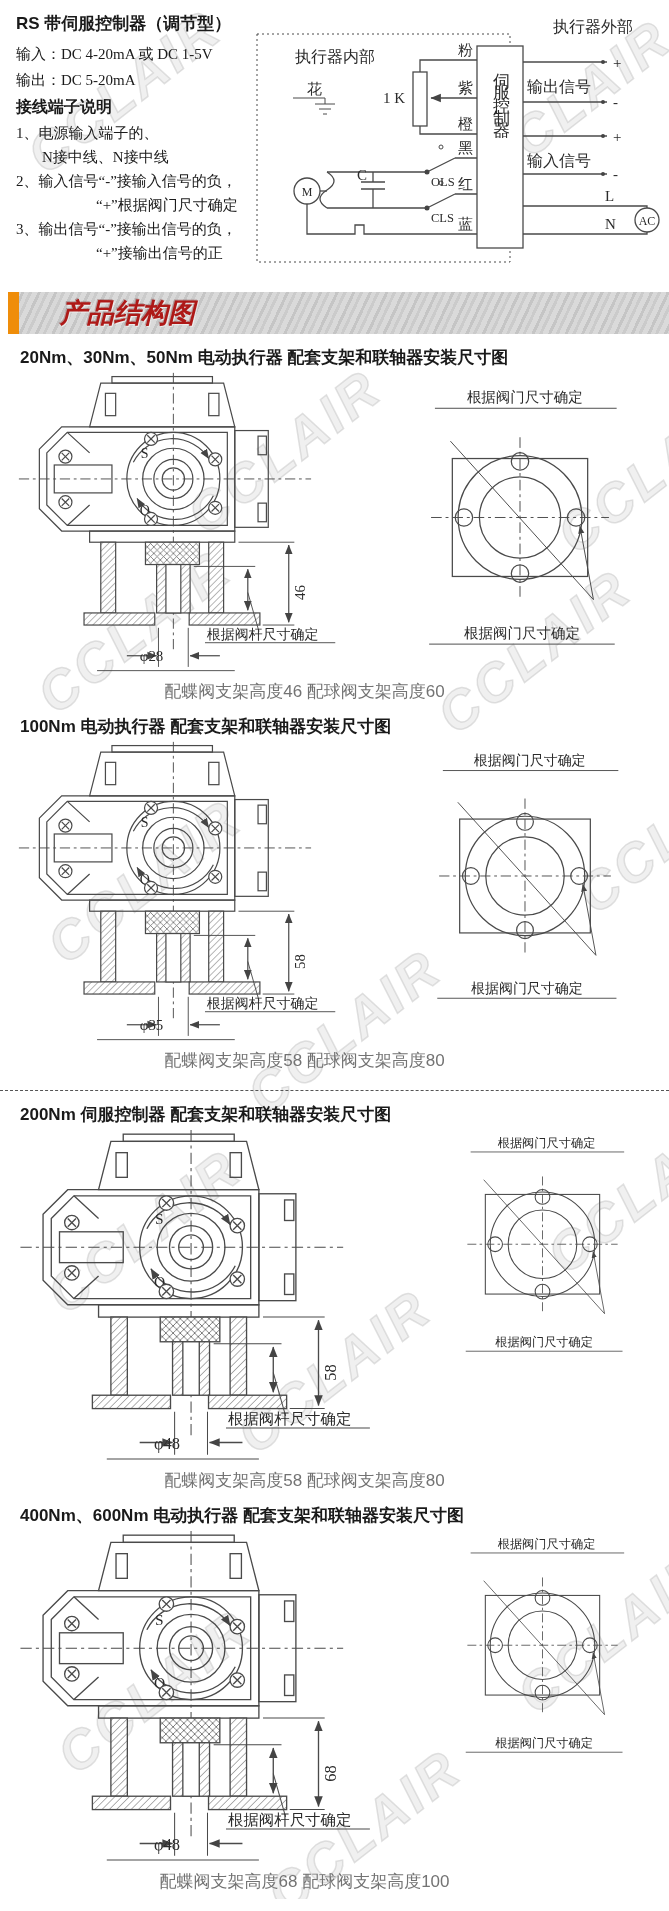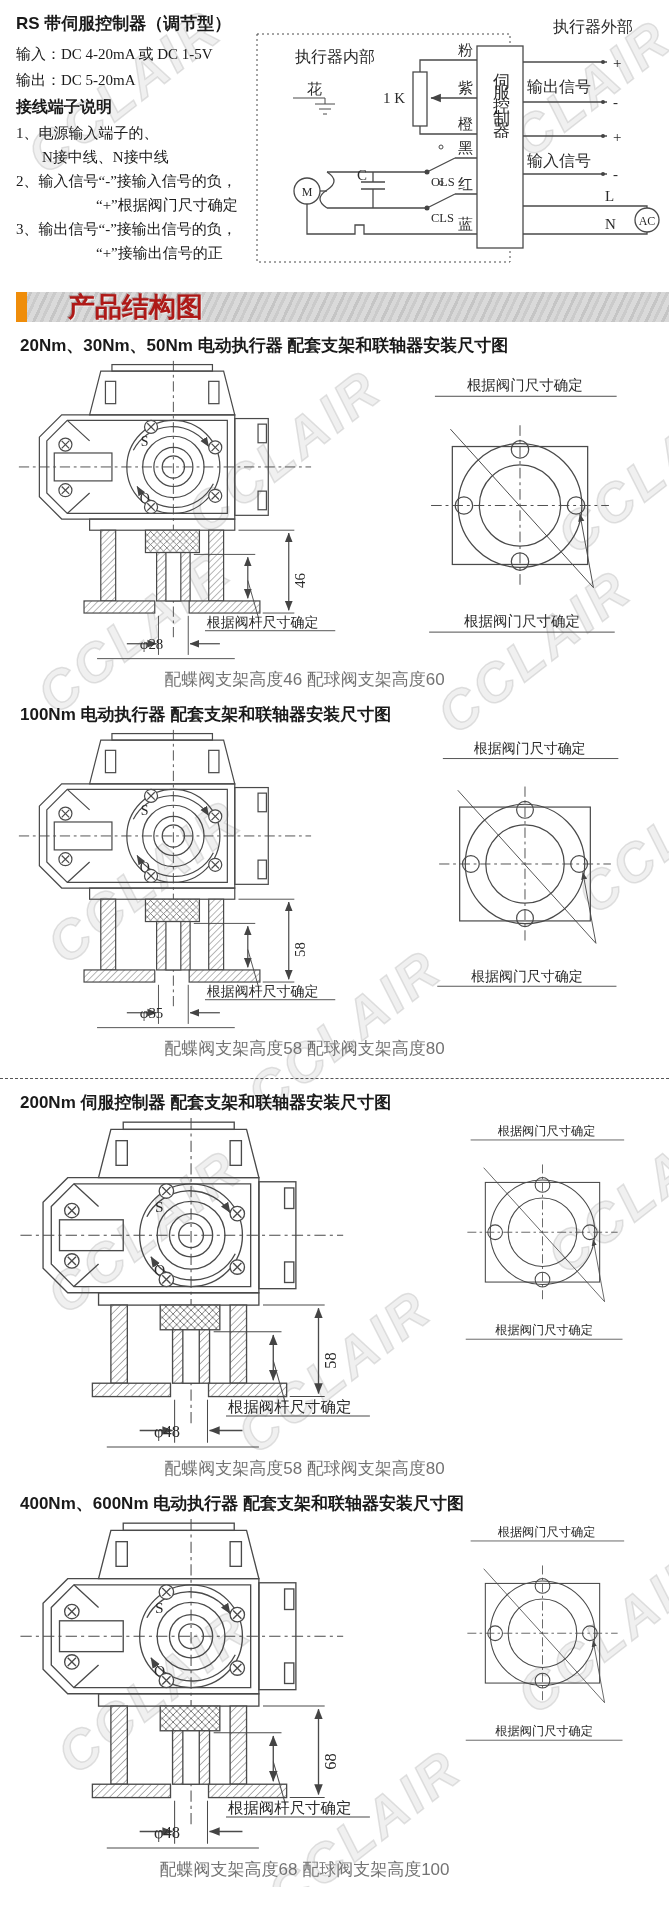--- a/index.html
+++ b/index.html
@@ -21,23 +21,23 @@
   .note p{margin:0 0 5px 0;font-size:15px;}
   .ind1{padding-left:26px;}
   .ind2{padding-left:80px;}
   
   .diagram{position:absolute;right:0;top:6px;width:414px;height:262px;}
   .diag-svg{width:414px;height:262px;display:block;}
   .vtext{position:absolute;left:232px;top:54px;height:190px;width:26px;
          writing-mode:vertical-rl;text-orientation:upright;font-size:17px;
          letter-spacing:12px;font-family:"Liberation Serif",serif;color:#2b2b2b;text-align:left;}
   
-  .banner{position:relative;height:30px;display:flex;align-items:center;margin:2px 0 10px 16px;
+  .banner{position:relative;height:42px;display:flex;align-items:center;margin:2px 0 10px 8px;
     background:
-      repeating-linear-gradient(115deg,#d8d8d8 0 4px,#cbcbcb 4px 7px,#dadada 7px 12px,#c5c5c5 12px 15px);}
+      repeating-linear-gradient(115deg,#d8d8d8 0 4px,#cbcbcb 4px 7px,#dadada 7px 12px,#c5c5c5 12px 15px); font-style: italic;}
   .banner-bar{position:absolute;left:0;top:0;width:11px;height:100%;background:#ef8d0a;}
   .banner-title{margin-left:52px;font-weight:bold;font-size:27px;color:#ae1917;
     text-shadow:1px 1px 0 rgba(255,255,255,0.55),-1px -1px 0 rgba(90,0,0,0.28);}
   
   .prod h3{font-size:17px;font-weight:bold;margin:12px 0 2px 20px;}
   .row{display:flex;justify-content:space-between;align-items:flex-start;padding:0 4px;}
   .act-svg{display:block;}
   .flg-svg{display:block;}
   .caption{font-family:Liberation Sans, sans-serif;font-size:17px;text-align:center;
            margin:0 60px 6px 0;color:#737373;}

